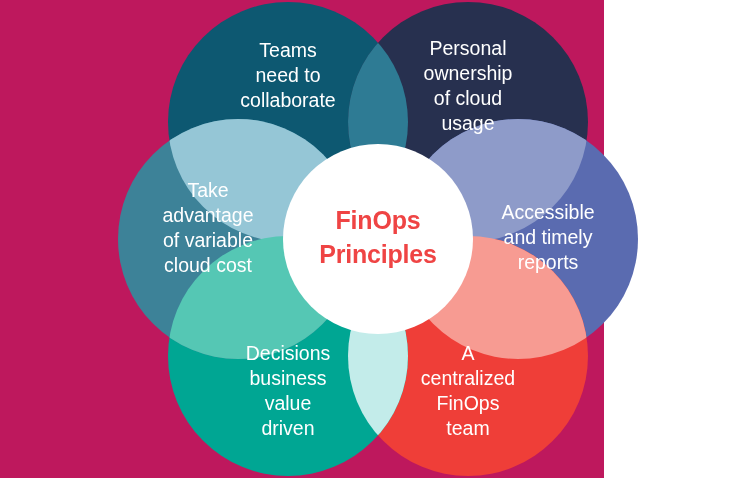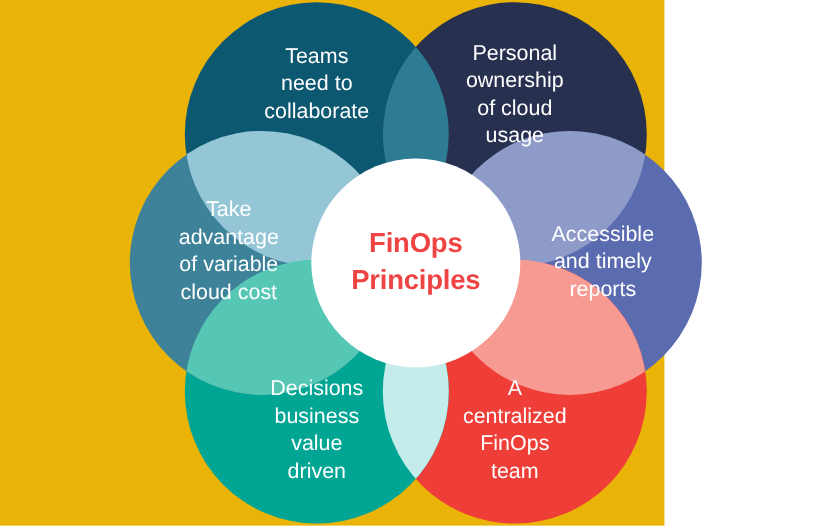--- a/index.html
+++ b/index.html
@@ -10,21 +10,21 @@
   body {
     width: 756px;
     height: 478px;
     overflow: hidden;
     font-family: "Liberation Sans", sans-serif;
   }
   #diagram-root {
     position: relative;
     width: 604px;
     height: 478px;
-    background: #eab308;
+    background: #be185d;
   }
   svg#venn-svg {
     position: absolute;
     left: 0;
     top: 0;
     width: 756px;
     height: 478px;
     display: block;
   }
   .petal-label {

